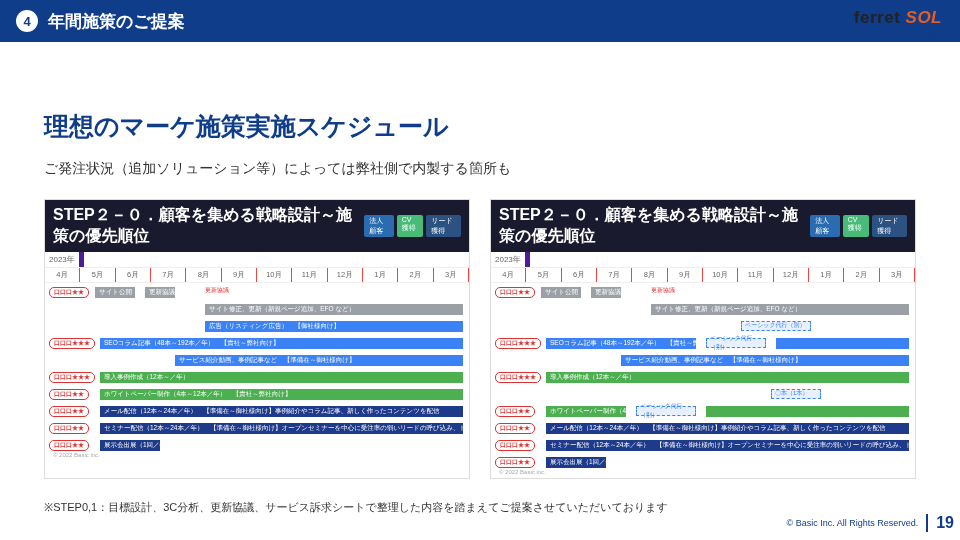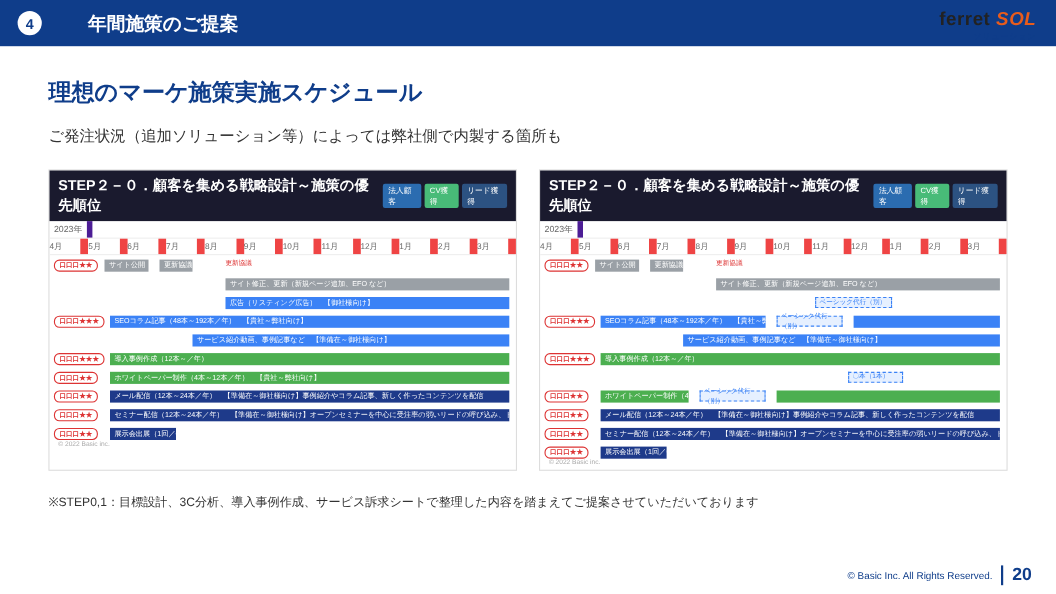--- a/index.html
+++ b/index.html
@@ -1,55 +1,55 @@
 <!DOCTYPE html>
 <html><head>
 <meta charset="utf-8">
 <style>
 * { margin: 0; padding: 0; box-sizing: border-box; }
 body { width: 960px; height: 540px; font-family: "Hiragino Sans", "Meiryo", sans-serif; background: #fff; position: relative; overflow: hidden; }
 .header { background: #0f3d8a; height: 42px; display: flex; align-items: center; padding: 0 16px; }
 .header-num { width: 22px; height: 22px; border-radius: 50%; background: #fff; color: #0f3d8a; font-weight: bold; display: flex; align-items: center; justify-content: center; font-size: 13px; margin-right: 10px; }
-.header-title { color: #fff; font-size: 17px; font-weight: bold; margin-left: 32px; }
+.header-title { color: #fff; font-size: 17px; font-weight: bold; }
 .logo { position: absolute; top: 8px; right: 18px; text-align: right; }
 .logo-main { font-size: 17px; font-weight: bold; letter-spacing: 0.5px; }
 .logo-main .f { color: #222; }
 .logo-main .s { color: #e85c1c; font-style: italic; }
 .logo-sub { font-size: 7px; color: #0f3d8a; letter-spacing: 1px; }
 .content { padding: 28px 44px 0 44px; }
-.main-title { color: #0f3d8a; font-size: 21px; font-weight: bold; margin-bottom: 14px; }
+.main-title { color: #0f3d8a; font-size: 25px; font-weight: bold; margin-bottom: 14px; margin-top: 40px; }
 .desc { font-size: 14px; color: #333; line-height: 1.7; margin-bottom: 18px; }
 .charts { display: flex; gap: 20px; }
 .chart { flex: 1; border: 1px solid #ddd; background: #fff; }
 .chart-header { background: #1a1a2e; color: #fff; padding: 5px 8px; display: flex; align-items: center; justify-content: space-between; }
-.chart-step { font-size: 13px; font-weight: bold; }
+.chart-step { font-size: 16px; font-weight: bold; }
 .chart-tags { display: flex; gap: 3px; }
 .chart-tag { font-size: 7px; padding: 1px 5px; border-radius: 2px; color: #fff; }
 .tag-blue { background: #2b6cb0; }
 .tag-green { background: #48bb78; }
 .tag-navy { background: #2c5282; }
 .year-row { display: flex; border-bottom: 1px solid #eee; font-size: 8px; color: #666; }
 .year-cell { padding: 2px 4px; border-right: 5px solid #4c1d95; }
 .month-row { display: flex; border-bottom: 1px solid #eee; font-size: 7.5px; color: #666; }
-.month-cell { flex: 1; padding: 2px 0; border-right: 7px solid #ef4444; }
+.month-cell { flex: 1; text-align: center; padding: 2px 0; border-right: 1px solid #ef4444; }
 .gantt-area { position: relative; padding: 4px 0; }
 .gantt-row { position: relative; height: 14px; margin-bottom: 3px; }
 .pill { position: absolute; height: 10px; border-radius: 5px; font-size: 6px; color: #fff; display: flex; align-items: center; padding: 0 4px; white-space: nowrap; overflow: hidden; }
 .pill-red { background: #fff; border: 1.5px solid #d33; color: #d33; font-weight: bold; height: 11px; }
 .bar { position: absolute; height: 11px; font-size: 6.5px; color: #fff; display: flex; align-items: center; padding: 0 4px; white-space: nowrap; overflow: hidden; }
 .bar::after { content: ''; position: absolute; right: -5px; top: 0; border-top: 5.5px solid transparent; border-bottom: 5.5px solid transparent; border-left: 5px solid; }
 .bar-gray { background: #9aa0a6; } .bar-gray::after { border-left-color: #9aa0a6; }
 .bar-blue { background: #3b82f6; } .bar-blue::after { border-left-color: #3b82f6; }
 .bar-green { background: #4caf50; } .bar-green::after { border-left-color: #4caf50; }
 .bar-navy { background: #1e3a8a; } .bar-navy::after { border-left-color: #1e3a8a; }
 .box-blue { position: absolute; height: 10px; border: 1px dashed #3b82f6; background: #e6f0ff; font-size: 6px; color: #3b82f6; display: flex; align-items: center; padding: 0 3px; }
 .anno { position: absolute; font-size: 6px; color: #d33; }
 .copy-line { position: absolute; bottom: 3px; left: 8px; font-size: 6px; color: #aaa; }
 .footnote { font-size: 11px; color: #333; margin-top: 20px; }
-.footer { position: absolute; bottom: 8px; right: 22px; display: flex; align-items: center; gap: 8px; }
+.footer { position: absolute; bottom: 8px; right: 6px; display: flex; align-items: center; gap: 8px; }
 .footer-copy { font-size: 9px; color: #0f3d8a; }
 .footer-page { font-size: 16px; color: #0f3d8a; font-weight: bold; border-left: 2px solid #0f3d8a; padding-left: 8px; }
 </style>
 </head>
 <body>
 
 <div class="header">
   <div class="header-num">4</div>
   <div class="header-title">年間施策のご提案</div>
 </div>
@@ -209,19 +209,19 @@
         <div class="gantt-row">
             <span class="pill pill-red" style="left:4px;">口口口★★</span>
             <span class="bar bar-navy" style="left:55px;width:60px;">展示会出展（1回／年）</span>
           </div>
         <div class="copy-line">© 2022 Basic inc.</div>
       </div>
     </div>
 
   </div>
 
-  <div class="footnote">※STEP0,1：目標設計、3C分析、導入事例作成、サービス訴求シートで整理した内容を踏まえてご提案させていただいております</div>
+  <div class="footnote">※STEP0,1：目標設計、3C分析、更新協議、サービス訴求シートで整理した内容を踏まえてご提案させていただいております</div>
 </div>
 
 <div class="footer">
   <span class="footer-copy">© Basic Inc. All Rights Reserved.</span>
-  <span class="footer-page">20</span>
+  <span class="footer-page">19</span>
 </div>
 
 </body></html>

